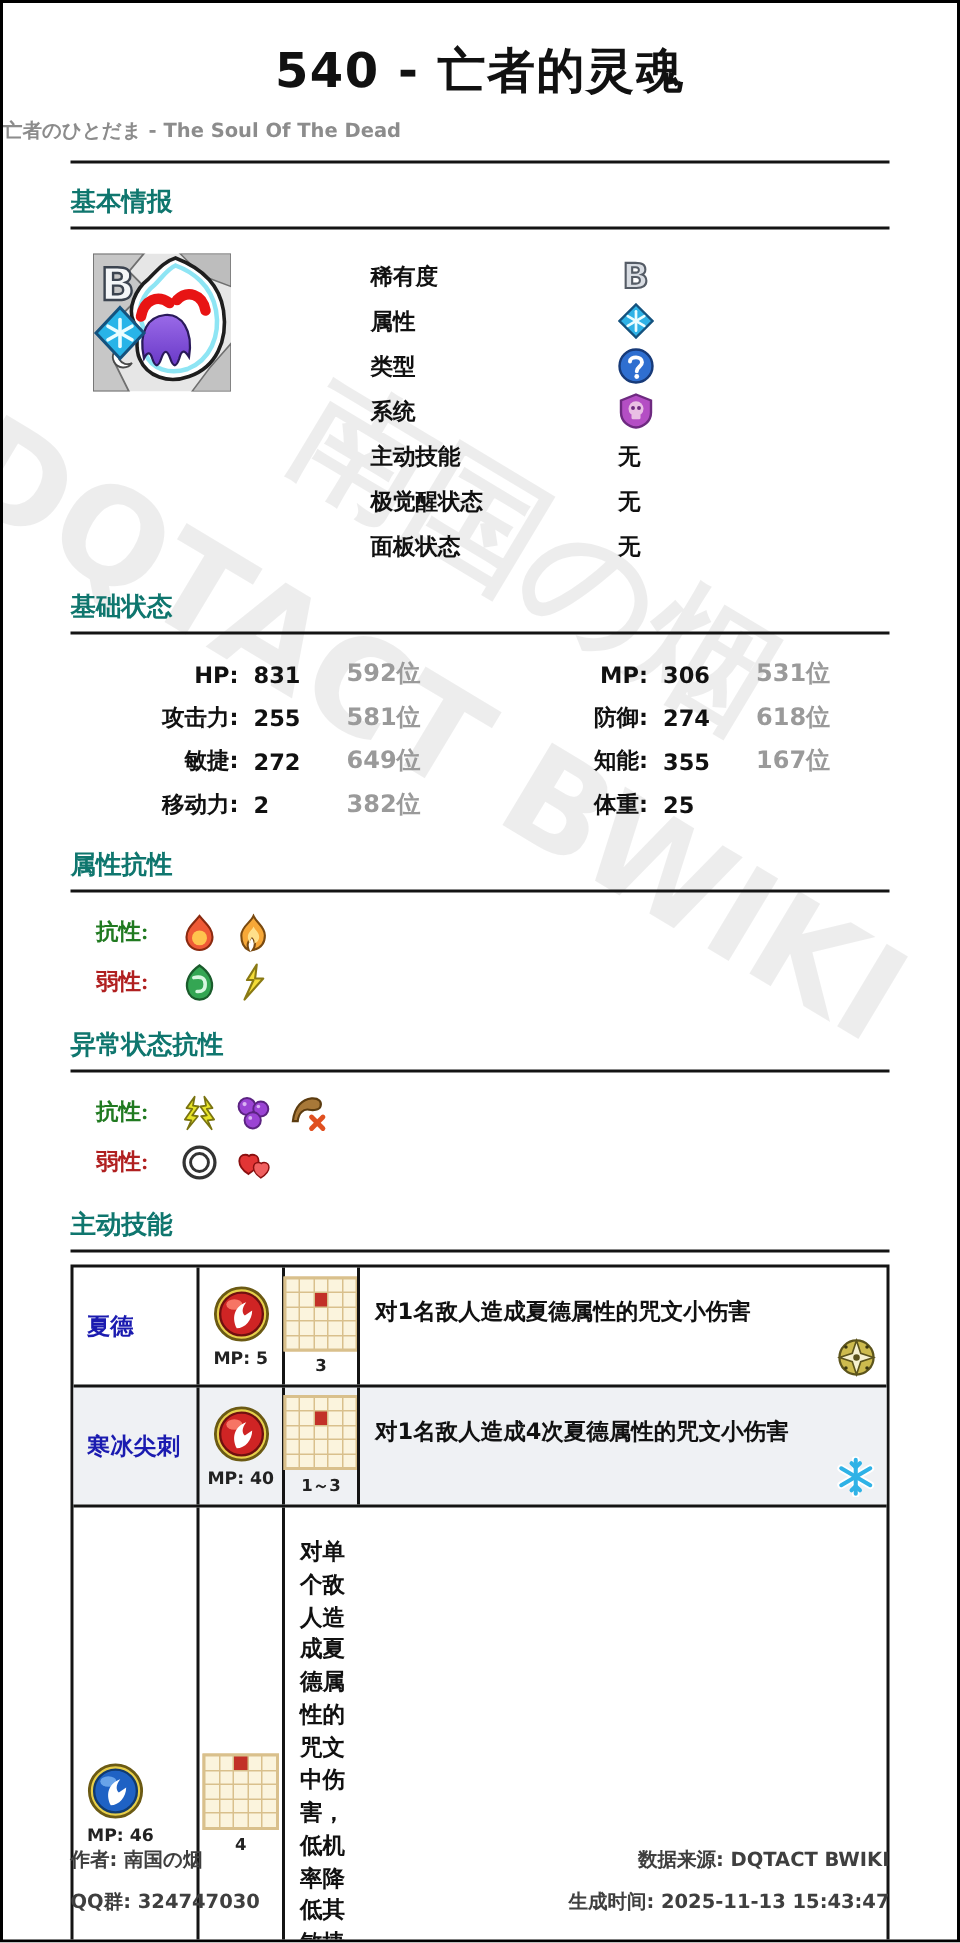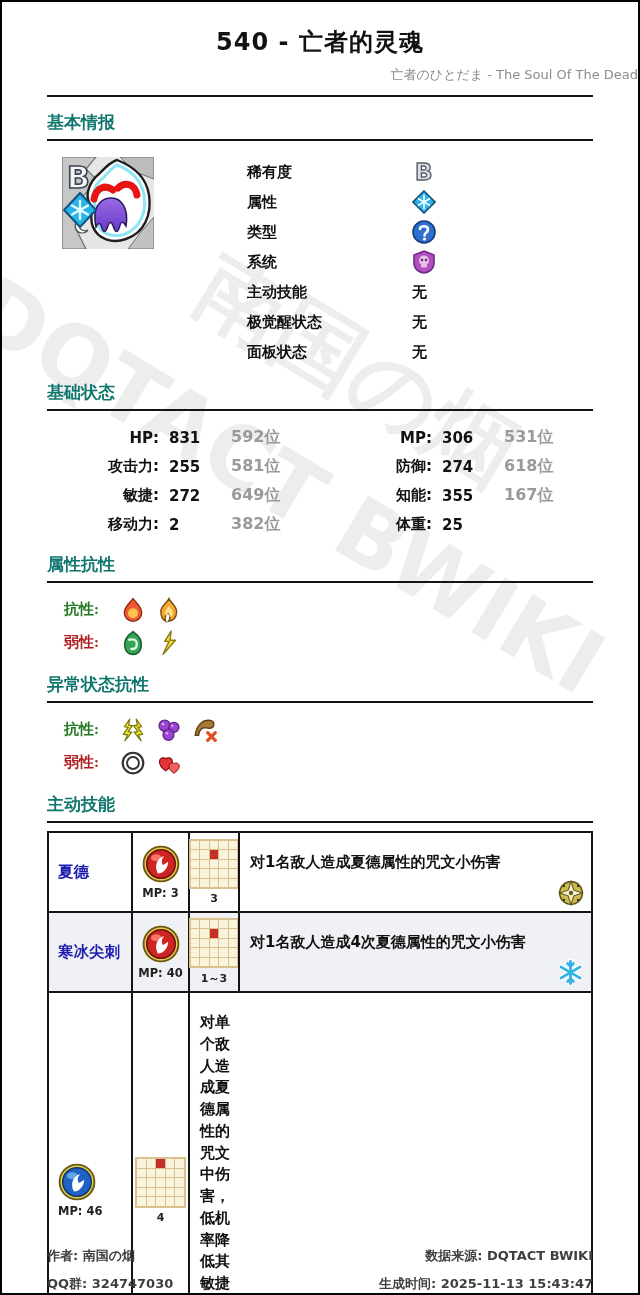--- a/index.html
+++ b/index.html
@@ -2,22 +2,22 @@
 <html><head>
 <meta charset="utf-8">
 <style>
   html,body{margin:0;padding:0;background:#fff;}
   .page{position:relative;width:636px;height:1291px;border:2px solid #000;background:#fff;
         font-family:"DejaVu Sans","Liberation Sans",sans-serif;overflow:hidden;color:#111;}
   .wm{position:absolute;left:-70px;top:290px;width:780px;text-align:center;
       transform:rotate(31deg);font-size:88px;font-weight:700;line-height:1.55;
       color:rgba(0,0,0,0.07);pointer-events:none;white-space:nowrap;z-index:0;}
   .content{position:relative;z-index:1;}
-  .title{margin:24px 0 0;text-align:center;font-size:24px;font-weight:600;letter-spacing:1px;}
-  .subtitle{margin-top:8px;text-align:right;font-size:13px;color:#8c8c8c;font-weight:400;}
+  .title{margin:24px 0 0;text-align:center;font-size:32px;font-weight:600;letter-spacing:1px;}
+  .subtitle{margin-top:8px;text-align:left;font-size:13px;color:#8c8c8c;font-weight:700;}
   .rule{height:0;border-top:2px solid #141414;margin:11px 45px 0 45px;}
   .sec-h{margin:14px 45px 0 45px;font-size:17px;font-weight:700;color:#0f766e;}
   .sec-h .rule2{border-top:2px solid #141414;margin-top:5px;}
   
   .basic{display:flex;margin:16px 45px 0 60px;}
   .portrait{width:92px;height:92px;flex:0 0 92px;}
   .info-list{margin-left:93px;flex:1;}
   .info-row{display:flex;height:30px;align-items:center;}
   .info-label{width:165px;font-size:15px;font-weight:700;}
   .info-val{font-size:15px;font-weight:800;display:flex;align-items:center;}
@@ -51,21 +51,21 @@
   .rg-cell{background:#fbf4dd;}
   .rg-cell.red{background:#c23028;}
   .rlabel{font-size:11px;font-weight:700;margin-top:3px;color:#222;}
   .sdesc{align-items:flex-start;justify-content:flex-start;padding:19px 10px 6px 10px;
          font-size:15px;font-weight:700;line-height:1.45;}
   .elem{position:absolute;right:7px;bottom:5px;}
   
   .graytext{margin:16px 45px 0 62px;font-size:16px;color:#8e8e8e;font-weight:700;}
   .gap-pass{height:46px;}
   
-  .footer{position:absolute;left:45px;right:45px;bottom:0;z-index:1;
+  .footer{position:absolute;left:45px;right:45px;bottom:16px;z-index:1;
           display:flex;justify-content:space-between;font-size:13px;color:#3f3f3f;font-weight:600;}
   .footer .fl div,.footer .fr div{margin-top:10px;}
   .footer .fr{text-align:right;}
 </style>
 </head>
 <body>
 
 <div class="page">
   <div class="wm">
     <span>南国の烟</span><br>
@@ -309,21 +309,21 @@
         <div class="scell">
             <span class="sname">夏德</span>
           </div>
         <div class="scell">
           <svg width="38" height="38" viewBox="0 0 24 24">
             <circle cx="12" cy="12" r="11" fill="#e6ce4a" stroke="#6b5a14" stroke-width="1.2"></circle>
             <circle cx="12" cy="12" r="9" fill="#cf2424" stroke="#701010" stroke-width="1"></circle>
             <ellipse cx="9" cy="8" rx="3.4" ry="2.2" fill="#ff8a76" opacity="0.8"></ellipse>
             <path d="M10 18 C7.5 13 9.5 8.5 14 7 C12 9.5 12.2 11.5 13.4 12.6 L16.5 10.5 C16.5 14.5 13.5 18 10 18 Z" fill="#fff"></path>
           </svg>
-          <div class="smp">MP: 3</div>
+          <div class="smp">MP: 5</div>
         </div>
         <div class="scell">
           <div class="range-grid">
               <div class="rg-cell"></div>
               <div class="rg-cell"></div>
               <div class="rg-cell"></div>
               <div class="rg-cell"></div>
               <div class="rg-cell"></div>
               <div class="rg-cell"></div>
               <div class="rg-cell"></div>

